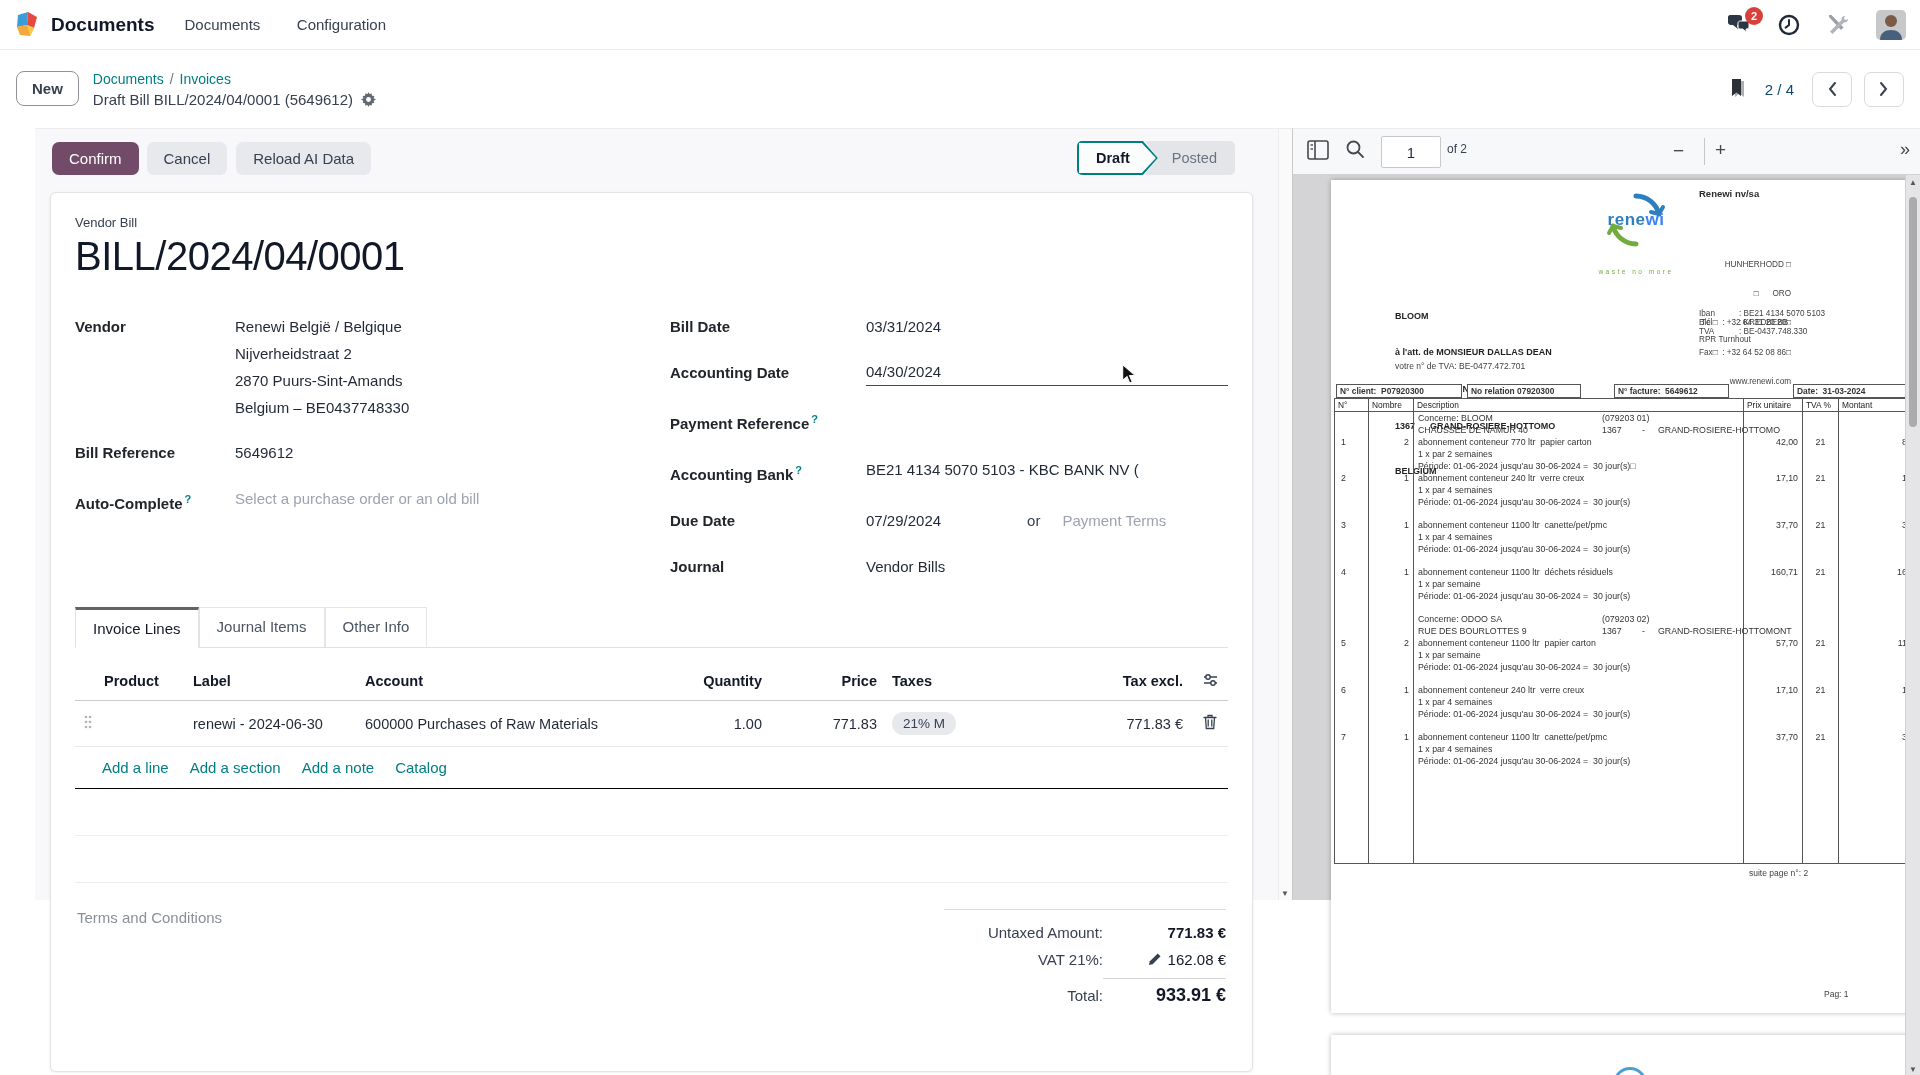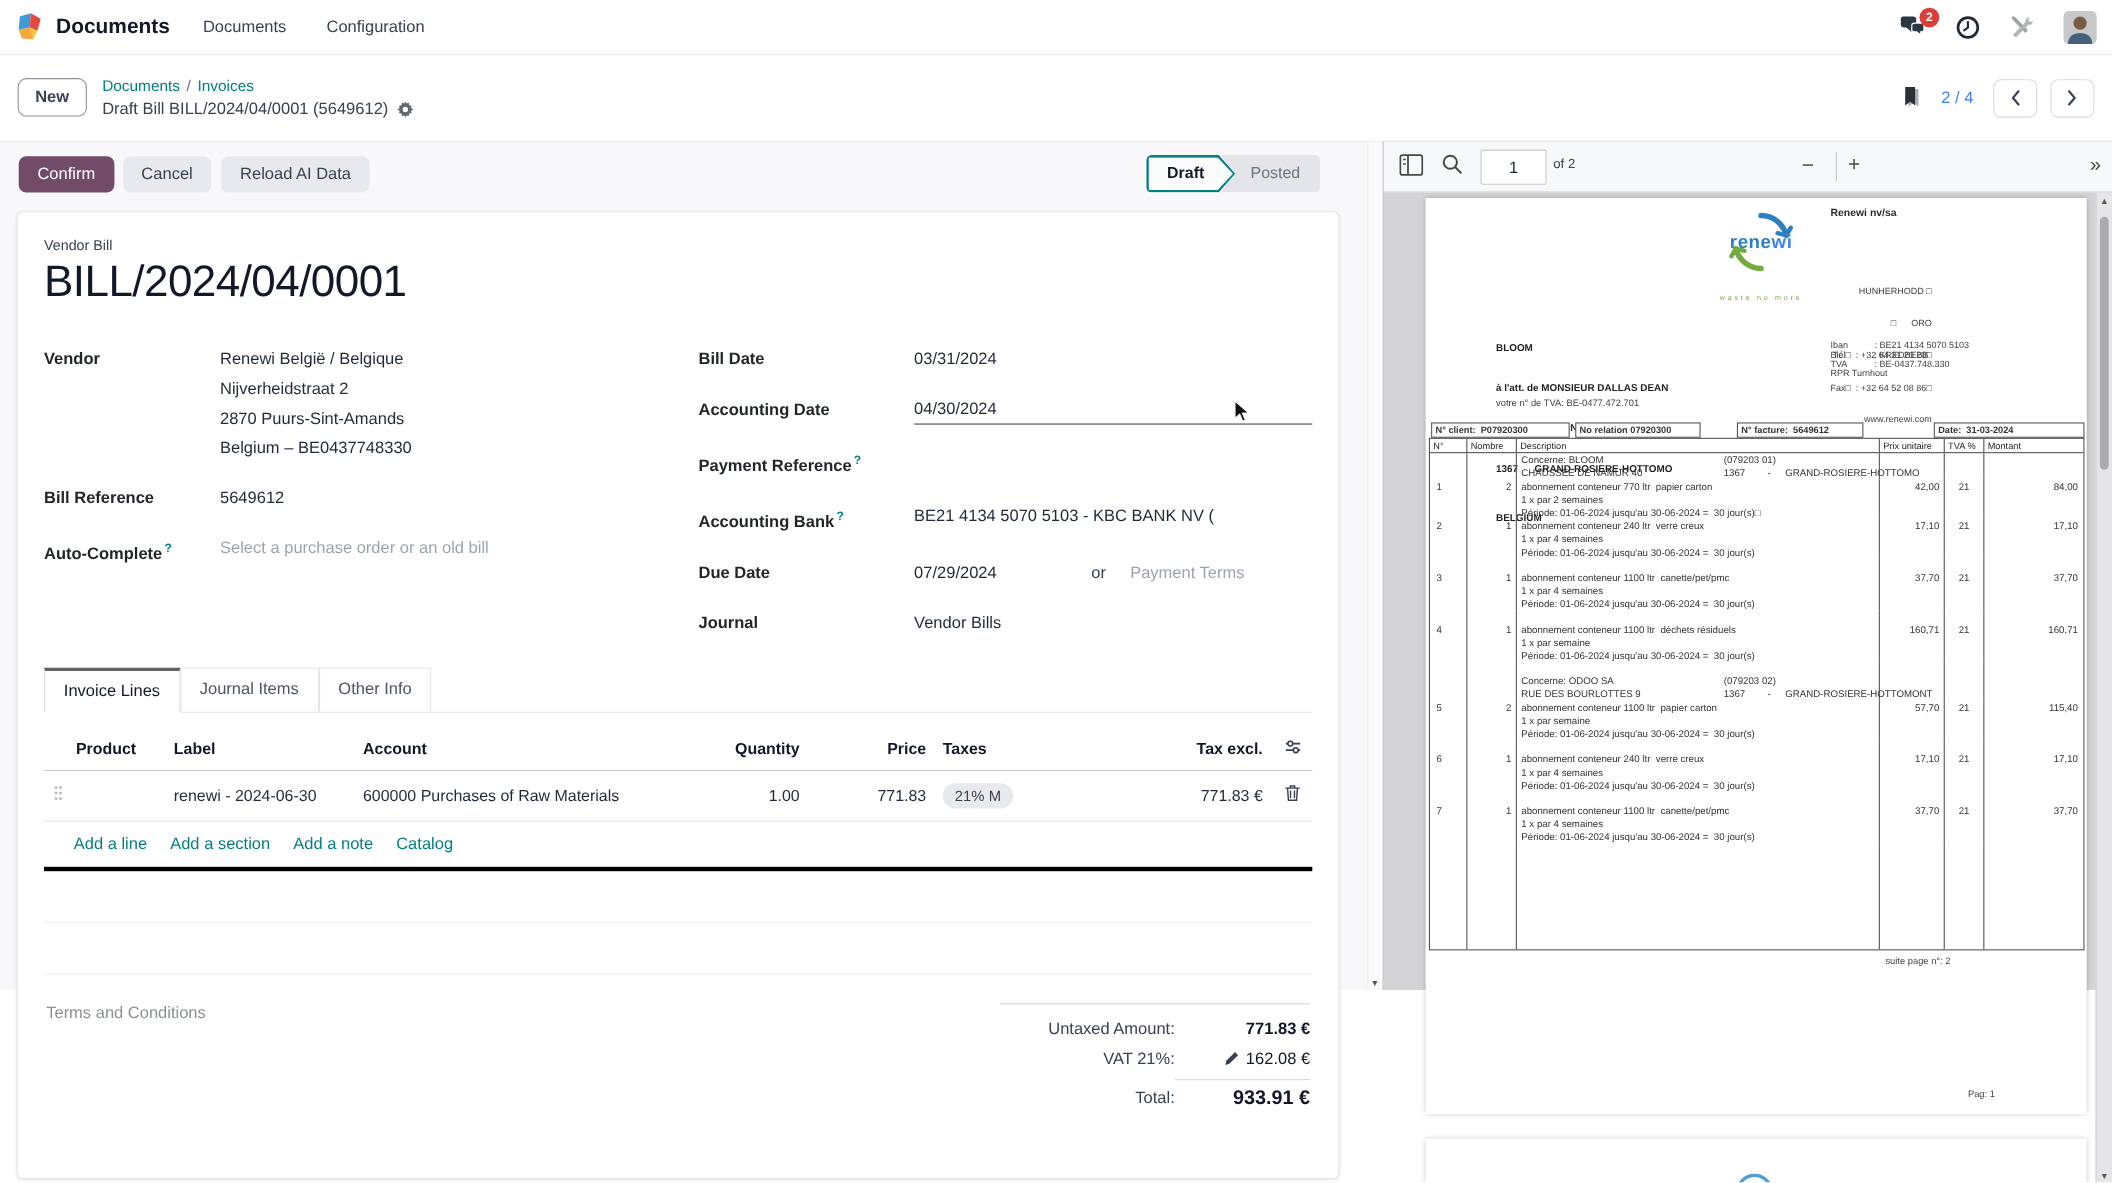--- a/index.html
+++ b/index.html
@@ -21,25 +21,25 @@
   .control-panel{height:78px;display:flex;align-items:center;justify-content:space-between;
     padding:0 16px;background:#fff;}
   .cp-left{display:flex;align-items:center;}
   .btn-new{background:#fff;border:1px solid #8f9298;border-radius:8px;padding:8px 15px;
     font-size:15px;font-weight:600;color:#374151;cursor:pointer;font-family:inherit;}
   .bc{margin-left:14px;line-height:1.3;}
   .bc-top a{color:#017e84;font-size:14px;}
   .bc-sep{color:#6c757d;font-size:14px;margin:0 6px;}
   .bc-bottom{font-size:15px;color:#374151;display:flex;align-items:center;gap:8px;}
   .cp-right{display:flex;align-items:center;gap:12px;}
-  .pager-count{font-size:15px;color:#3b82f6;margin:0 6px;}
+  .pager-count{font-size:15px;color:#0c4a6e;margin:0 6px;}
   .pager-btn{width:40px;height:35px;background:#fff;border:1px solid #d8dade;border-radius:7px;
     display:inline-flex;align-items:center;justify-content:center;cursor:pointer;}
   
-  .content{display:flex;height:772px;}
+  .content{display:flex;height:772px;padding-left:35px;}
   .form-region{position:relative;width:1257px;background:#f8f8fa;border-top:1px solid #ececef;}
   
   .statusbar{height:58px;display:flex;align-items:center;padding:0 57px 0 17px;}
   .btn{border:none;border-radius:7px;padding:8px 17px;font-size:15px;font-weight:500;
     cursor:pointer;font-family:inherit;}
   .btn-primary{background:#714b67;color:#fff;margin-right:8px;}
   .btn-secondary{background:#e7e9ed;color:#374151;margin-right:9px;}
   .steps{margin-left:auto;display:flex;align-items:center;}
   .step-draft{position:relative;z-index:2;background:#017e84;
     clip-path:polygon(0 0,calc(100% - 15px) 0,100% 50%,calc(100% - 15px) 100%,0 100%);padding:2px;border-radius:5px 0 0 5px;}
@@ -74,21 +74,21 @@
   
   .itable{margin-top:14px;}
   .igrid{display:grid;grid-template-columns:26px 89px 172px 286px 117px 115px 130px 176px 40px;align-items:center;}
   .ihead{border-bottom:1px solid #c9cbce;height:38px;}
   .ihead span{font-size:14.5px;font-weight:600;color:#111827;}
   .irow{height:45px;border-bottom:1px solid #e8e8ea;}
   .cell{font-size:14.5px;color:#1f2937;padding:0 3px;}
   .t-r{text-align:right;}
   .pill{display:inline-block;background:#e7e9ed;color:#374151;font-size:13.5px;
     padding:4px 11px;border-radius:14px;}
-  .links-row{display:flex;gap:21px;padding:12px 0 12px 27px;border-bottom:4px solid #000000;}
+  .links-row{display:flex;gap:21px;padding:12px 0 12px 27px;border-bottom:1px solid #000000;}
   .links-row a{color:#017e84;font-size:15px;}
   .empty-line{height:46px;border-bottom:1px solid #ededf0;}
   .bottom{display:flex;justify-content:space-between;margin-top:26px;padding:0 2px;}
   .terms{color:#8a8f98;font-size:15px;cursor:text;}
   .totals{width:282px;border-top:1px solid #d9d9dc;padding-top:9px;}
   .trow{display:flex;justify-content:flex-end;align-items:center;height:27px;font-size:15px;color:#374151;}
   .tval{width:123px;text-align:right;color:#111827;}
   .tbold{font-weight:700;}
   .tval-vat{width:123px;display:flex;justify-content:flex-end;align-items:center;gap:7px;}
   .total-sep{margin:5px 0 3px auto;width:123px;border-top:1px solid #d6d6da;}

